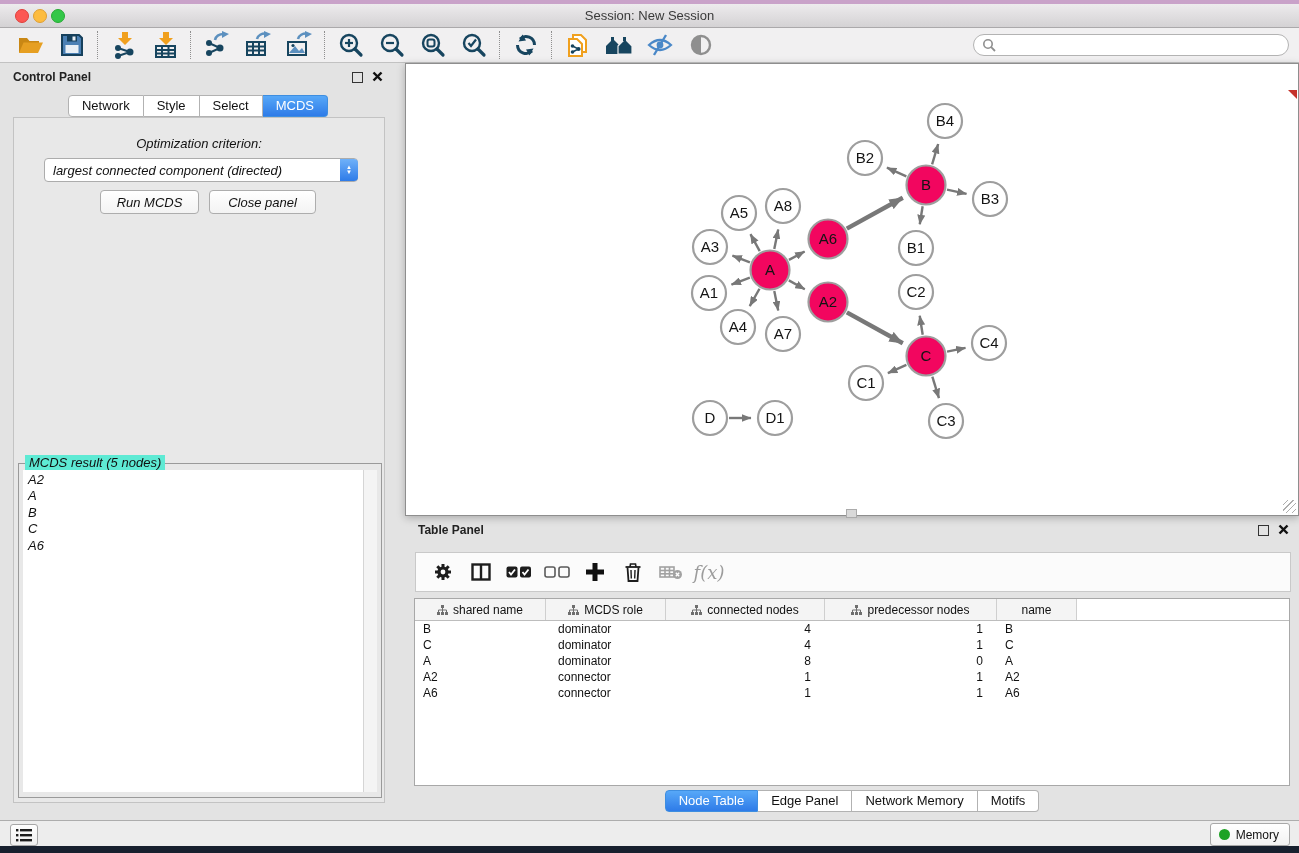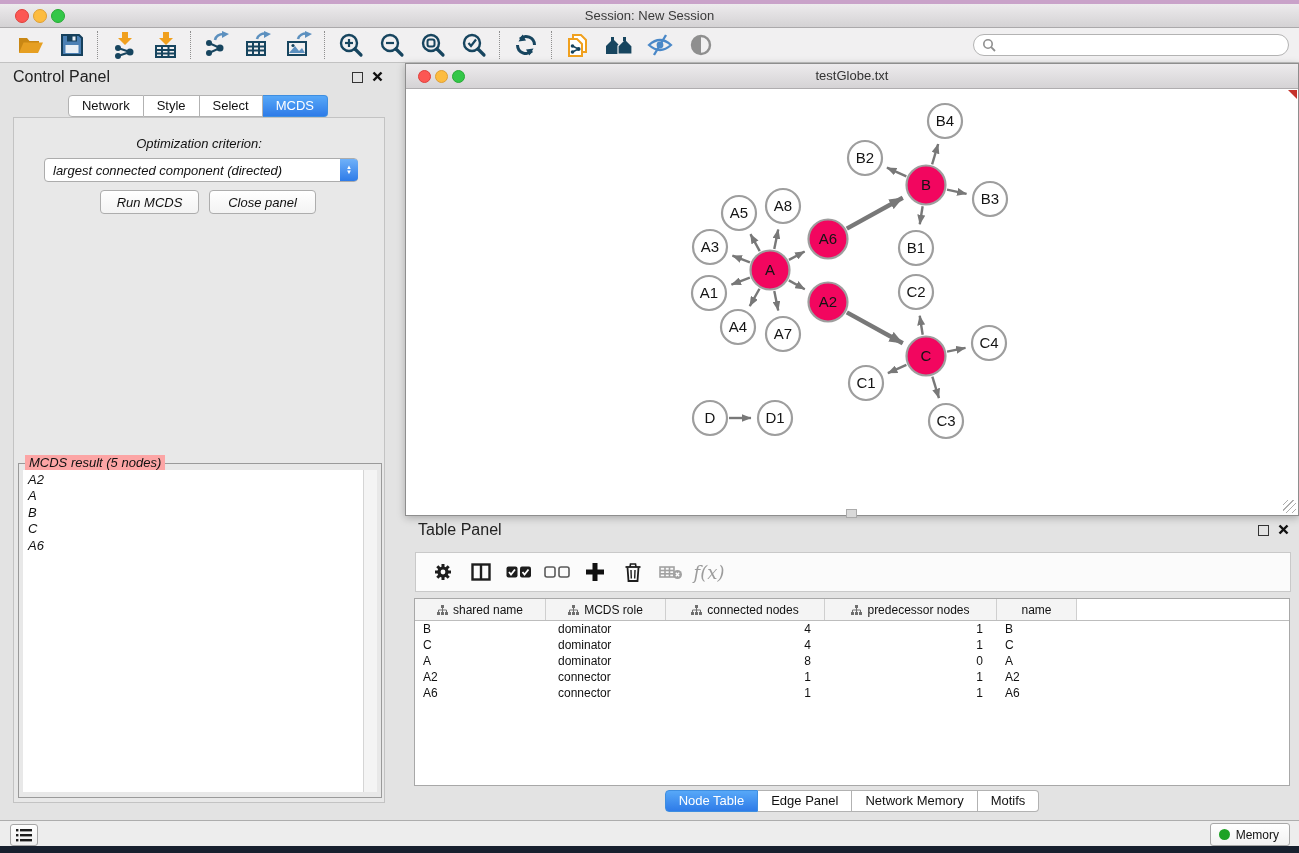--- a/index.html
+++ b/index.html
@@ -23,42 +23,42 @@
            border-bottom:1px solid #C2C2C2;display:flex;align-items:center;padding:0 10px;box-sizing:border-box;}
   .tbtn{width:41px;height:30px;display:flex;align-items:center;justify-content:center;}
   .tsep{width:0;height:28px;border-left:1px dotted #8F8F8F;margin:0 5px;}
   .searchbox{margin-left:auto;width:298px;height:20px;background:#fff;border:1px solid #B3B3B3;
              border-radius:11px;display:flex;align-items:center;padding:0 8px;}
   .searchbox input{border:none;outline:none;flex:1;font-size:12px;font-family:"Liberation Sans",sans-serif;background:transparent;}
 
   
   .cpanel{position:absolute;left:5px;top:67px;width:386px;height:737px;}
   .panel-head{position:relative;height:24px;}
-  .panel-head .ph-title{font-size:16px;color:#222;padding-left:8px;line-height:20px;}
+  .panel-head .ph-title{font-size:12px;color:#222;padding-left:8px;line-height:20px;font-weight:bold;}
   .ph-float{position:absolute;top:5px;width:9px;height:9px;border:1.5px solid #333;}
   .ph-close{position:absolute;top:4px;width:11px;height:11px;}
   .cpanel .ph-float{right:28px;} .cpanel .ph-close{right:8px;}
   .cp-tabs{position:absolute;left:0;top:28px;width:100%;display:flex;justify-content:center;}
   .seg-tab{height:20px;line-height:20px;padding:0 13px;font-size:13px;color:#111;background:#fff;
            border:1px solid #B2B2B2;border-left:none;}
   .seg-tab:first-child{border-left:1px solid #B2B2B2;border-radius:4px 0 0 4px;}
   .seg-tab:last-child{border-radius:0 4px 4px 0;}
   .seg-tab.selected{background:linear-gradient(#57A8F8,#2E7BE8);color:#fff;border-color:#3E8EE0;}
   .cp-body{position:absolute;left:8px;top:50px;width:370px;height:684px;border:1px solid #C3C3C3;background:#E8E8E8;font-style:italic;}
   .opt-label{text-align:center;font-size:13px;color:#111;margin-top:18px;}
   .dropdown{position:absolute;left:30px;top:40px;width:312px;height:22px;background:#fff;border:1px solid #ACACAC;
             border-radius:4px;display:flex;align-items:center;}
   .dropdown .dd-text{flex:1;font-size:13px;color:#111;padding-left:8px;white-space:nowrap;overflow:hidden;}
   .dd-stepper{width:18px;height:22px;margin-right:-1px;border-radius:0 4px 4px 0;
               background:linear-gradient(#6FB1F9,#2E7BE8);display:flex;flex-direction:column;
               align-items:center;justify-content:center;color:#fff;font-size:6px;line-height:5px;}
   .btn{position:absolute;height:22px;background:linear-gradient(#FFFFFF,#F3F3F3);border:1px solid #ADADAD;border-radius:4px;
        font-size:13px;color:#111;display:flex;align-items:center;justify-content:center;}
   .groupbox{position:absolute;left:4px;top:345px;width:362px;height:333px;border:1px solid #9A9A9A;background:#E8E8E8;}
-  .groupbox .legend{position:absolute;top:-9px;left:6px;background:#fca5a5;padding:0 4px;font-size:13px;color:#111;}
+  .groupbox .legend{position:absolute;top:-9px;left:6px;background:#5eead4;padding:0 4px;font-size:13px;color:#111;}
   .result-list{position:absolute;left:4px;top:6px;right:17px;bottom:5px;background:#fff;border-right:1px solid #D5D5D5;
                font-size:13px;color:#111;padding:2px 0 0 5px;line-height:16.4px;}
   .result-scroll{position:absolute;top:6px;right:4px;bottom:5px;width:13px;background:#F4F4F4;}
 
   
   .netframe{position:absolute;left:405px;top:63px;width:894px;height:453px;background:#fff;
             border:1px solid #8E8E8E;box-sizing:border-box;box-shadow:0 2px 8px rgba(0,0,0,.25);}
   .netframe .ftitle{position:relative;height:24px;background:linear-gradient(#EDEBED,#D5D3D5);
                     border-bottom:1px solid #AFADAF;}
   .netframe .ftitle .title-text{text-align:center;font-size:13px;color:#333;line-height:24px;}
@@ -301,26 +301,20 @@
             <div>B</div>
             <div>C</div>
             <div>A6</div>
           </div>
         <div class="result-scroll"></div>
       </div>
     </div>
   </div>
 
   <div class="netframe">
-    <div class="ftitle">
-      <span class="tl red" style="left:12px"></span>
-      <span class="tl yellow" style="left:29px"></span>
-      <span class="tl green" style="left:46px"></span>
-      <div class="title-text">testGlobe.txt</div>
-    </div>
     <div class="net-canvas">
       <svg id="graph-svg" width="892" height="426">
           <defs>
             <marker id="arrow" markerUnits="userSpaceOnUse" markerWidth="10" markerHeight="8" refX="9.5" refY="4" orient="auto">
               <path d="M0,0 L10,4 L0,8 Z" fill="#787878"></path>
             </marker>
             <marker id="arrowBig" markerUnits="userSpaceOnUse" markerWidth="14" markerHeight="11" refX="13.5" refY="5.5" orient="auto">
               <path d="M0,0 L14,5.5 L0,11 Z" fill="#787878"></path>
             </marker>
           </defs>

